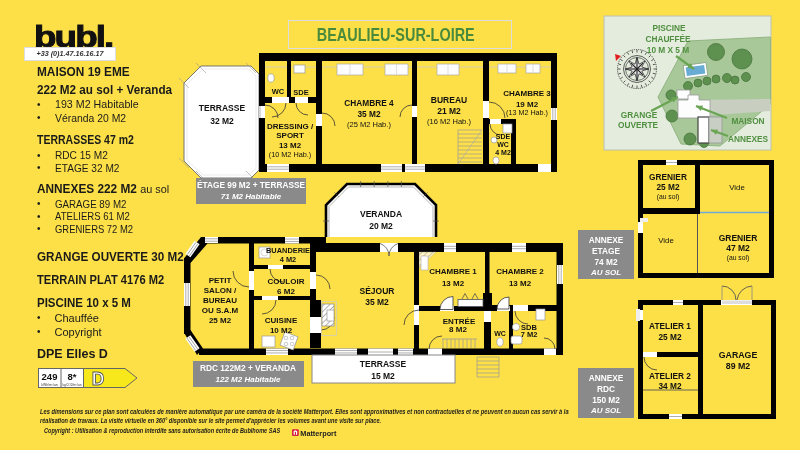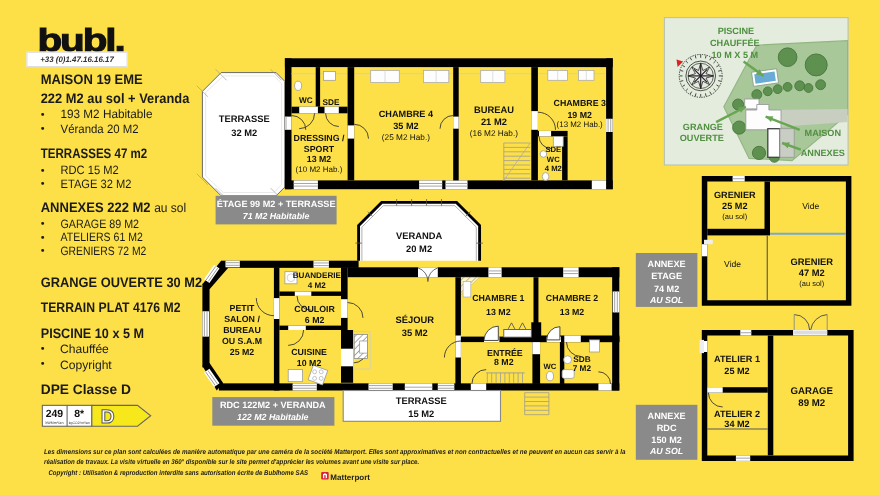--- a/index.html
+++ b/index.html
@@ -36,22 +36,23 @@
     <div class="li" style="top:210.3px;transform:scaleX(0.87);">ATELIERS 61 M2</div>
 <div class="dot" style="top:222.8px;">•</div>
     <div class="li" style="top:222.7px;transform:scaleX(0.857);">GRENIERS 72 M2</div>
 <div class="h1" style="top:250px;transform:scaleX(0.935);">GRANGE OUVERTE 30 M2</div>
 <div class="h1" style="top:272.5px;transform:scaleX(0.89);">TERRAIN PLAT 4176 M2</div>
 <div class="h1" style="top:296px;transform:scaleX(0.92);">PISCINE 10 x 5 M</div>
 <div class="dot" style="top:311.6px;">•</div>
     <div class="li" style="top:311.5px;">Chauffée</div>
 <div class="dot" style="top:326.2px;">•</div>
     <div class="li" style="top:326.1px;">Copyright</div>
-<div class="h1" style="top:346.5px;">DPE Classe D</div>
-
+<div class="h1" style="top:346.5px;">DPE Elles D</div>
+
+<div class="abs" style="left:288px;top:19.5px;width:222px;height:27px;border:1px solid #ddd;text-align:center;line-height:27px;font-weight:bold;font-size:18.5px;color:#4a8a3c;"><span style="display:inline-block;transform:translateX(-4.5px) scaleX(0.78);">BEAULIEU-SUR-LOIRE</span></div>
 
 <svg class="abs" style="left:0;top:0;" width="800" height="450" viewBox="0 0 800 450">
 <defs>
         <pattern id="hatch" width="4" height="4" patternUnits="userSpaceOnUse" patternTransform="rotate(45)">
           <rect width="4" height="4" fill="#fff"></rect>
           <line x1="0" y1="0" x2="0" y2="4" stroke="#666" stroke-width="1"></line>
         </pattern>
       </defs>
 <g id="etage">
 <polygon points="201,66 251,66 259,74 259,170 251,178 201,178 184,161 184,83" fill="#fff" stroke="#666" stroke-width="0.9"></polygon>

